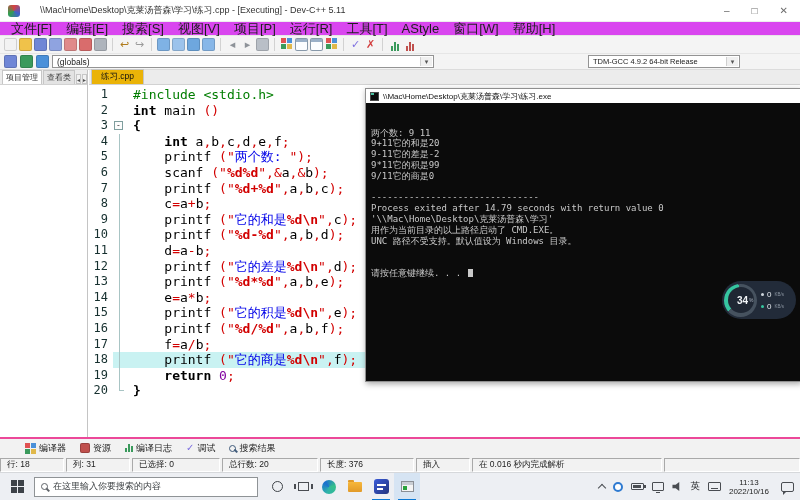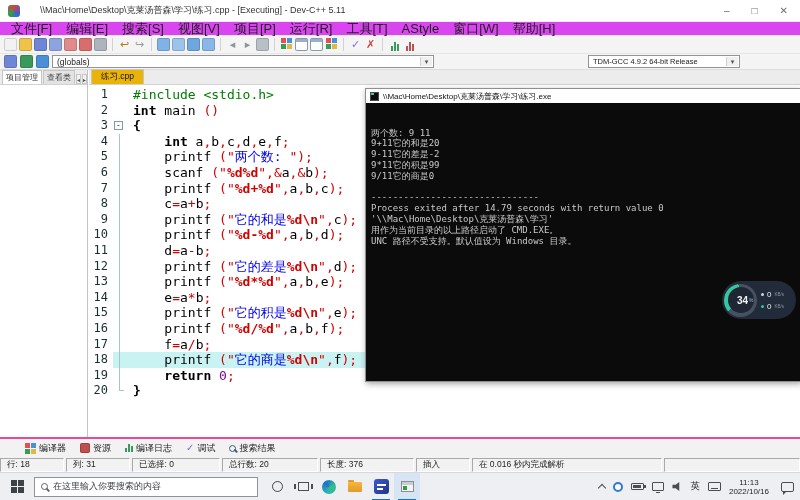--- a/index.html
+++ b/index.html
@@ -260,20 +260,21 @@
     </div>
   </div>
 
   <div class="conwin">
     <div class="contitle">
       <span class="conicon"></span>
       <span>\\Mac\Home\Desktop\克莱汤普森\学习\练习.exe</span>
     </div>
     <div class="conbody">
       <div id="console-lines"><div class="cline">两个数: 9 11</div><div class="cline">9+11它的和是20</div><div class="cline">9-11它的差是-2</div><div class="cline">9*11它的积是99</div><div class="cline">9/11它的商是0</div><div class="cline"> </div><div class="cline">-------------------------------</div><div class="cline">Process exited after 14.79 seconds with return value 0</div><div class="cline">'\\Mac\Home\Desktop\克莱汤普森\学习'</div><div class="cline">用作为当前目录的以上路径启动了 CMD.EXE。</div><div class="cline">UNC 路径不受支持。默认值设为 Windows 目录。</div></div>
+      <div class="cline"><span>请按任意键继续. . . </span><span class="ccursor"></span></div>
     </div>
   </div>
 
   <div class="netwidget">
     <span class="gauge">
       <span class="gauge-in">
           <span>34</span>
           <span class="pct">%</span>
         </span>
     </span>

